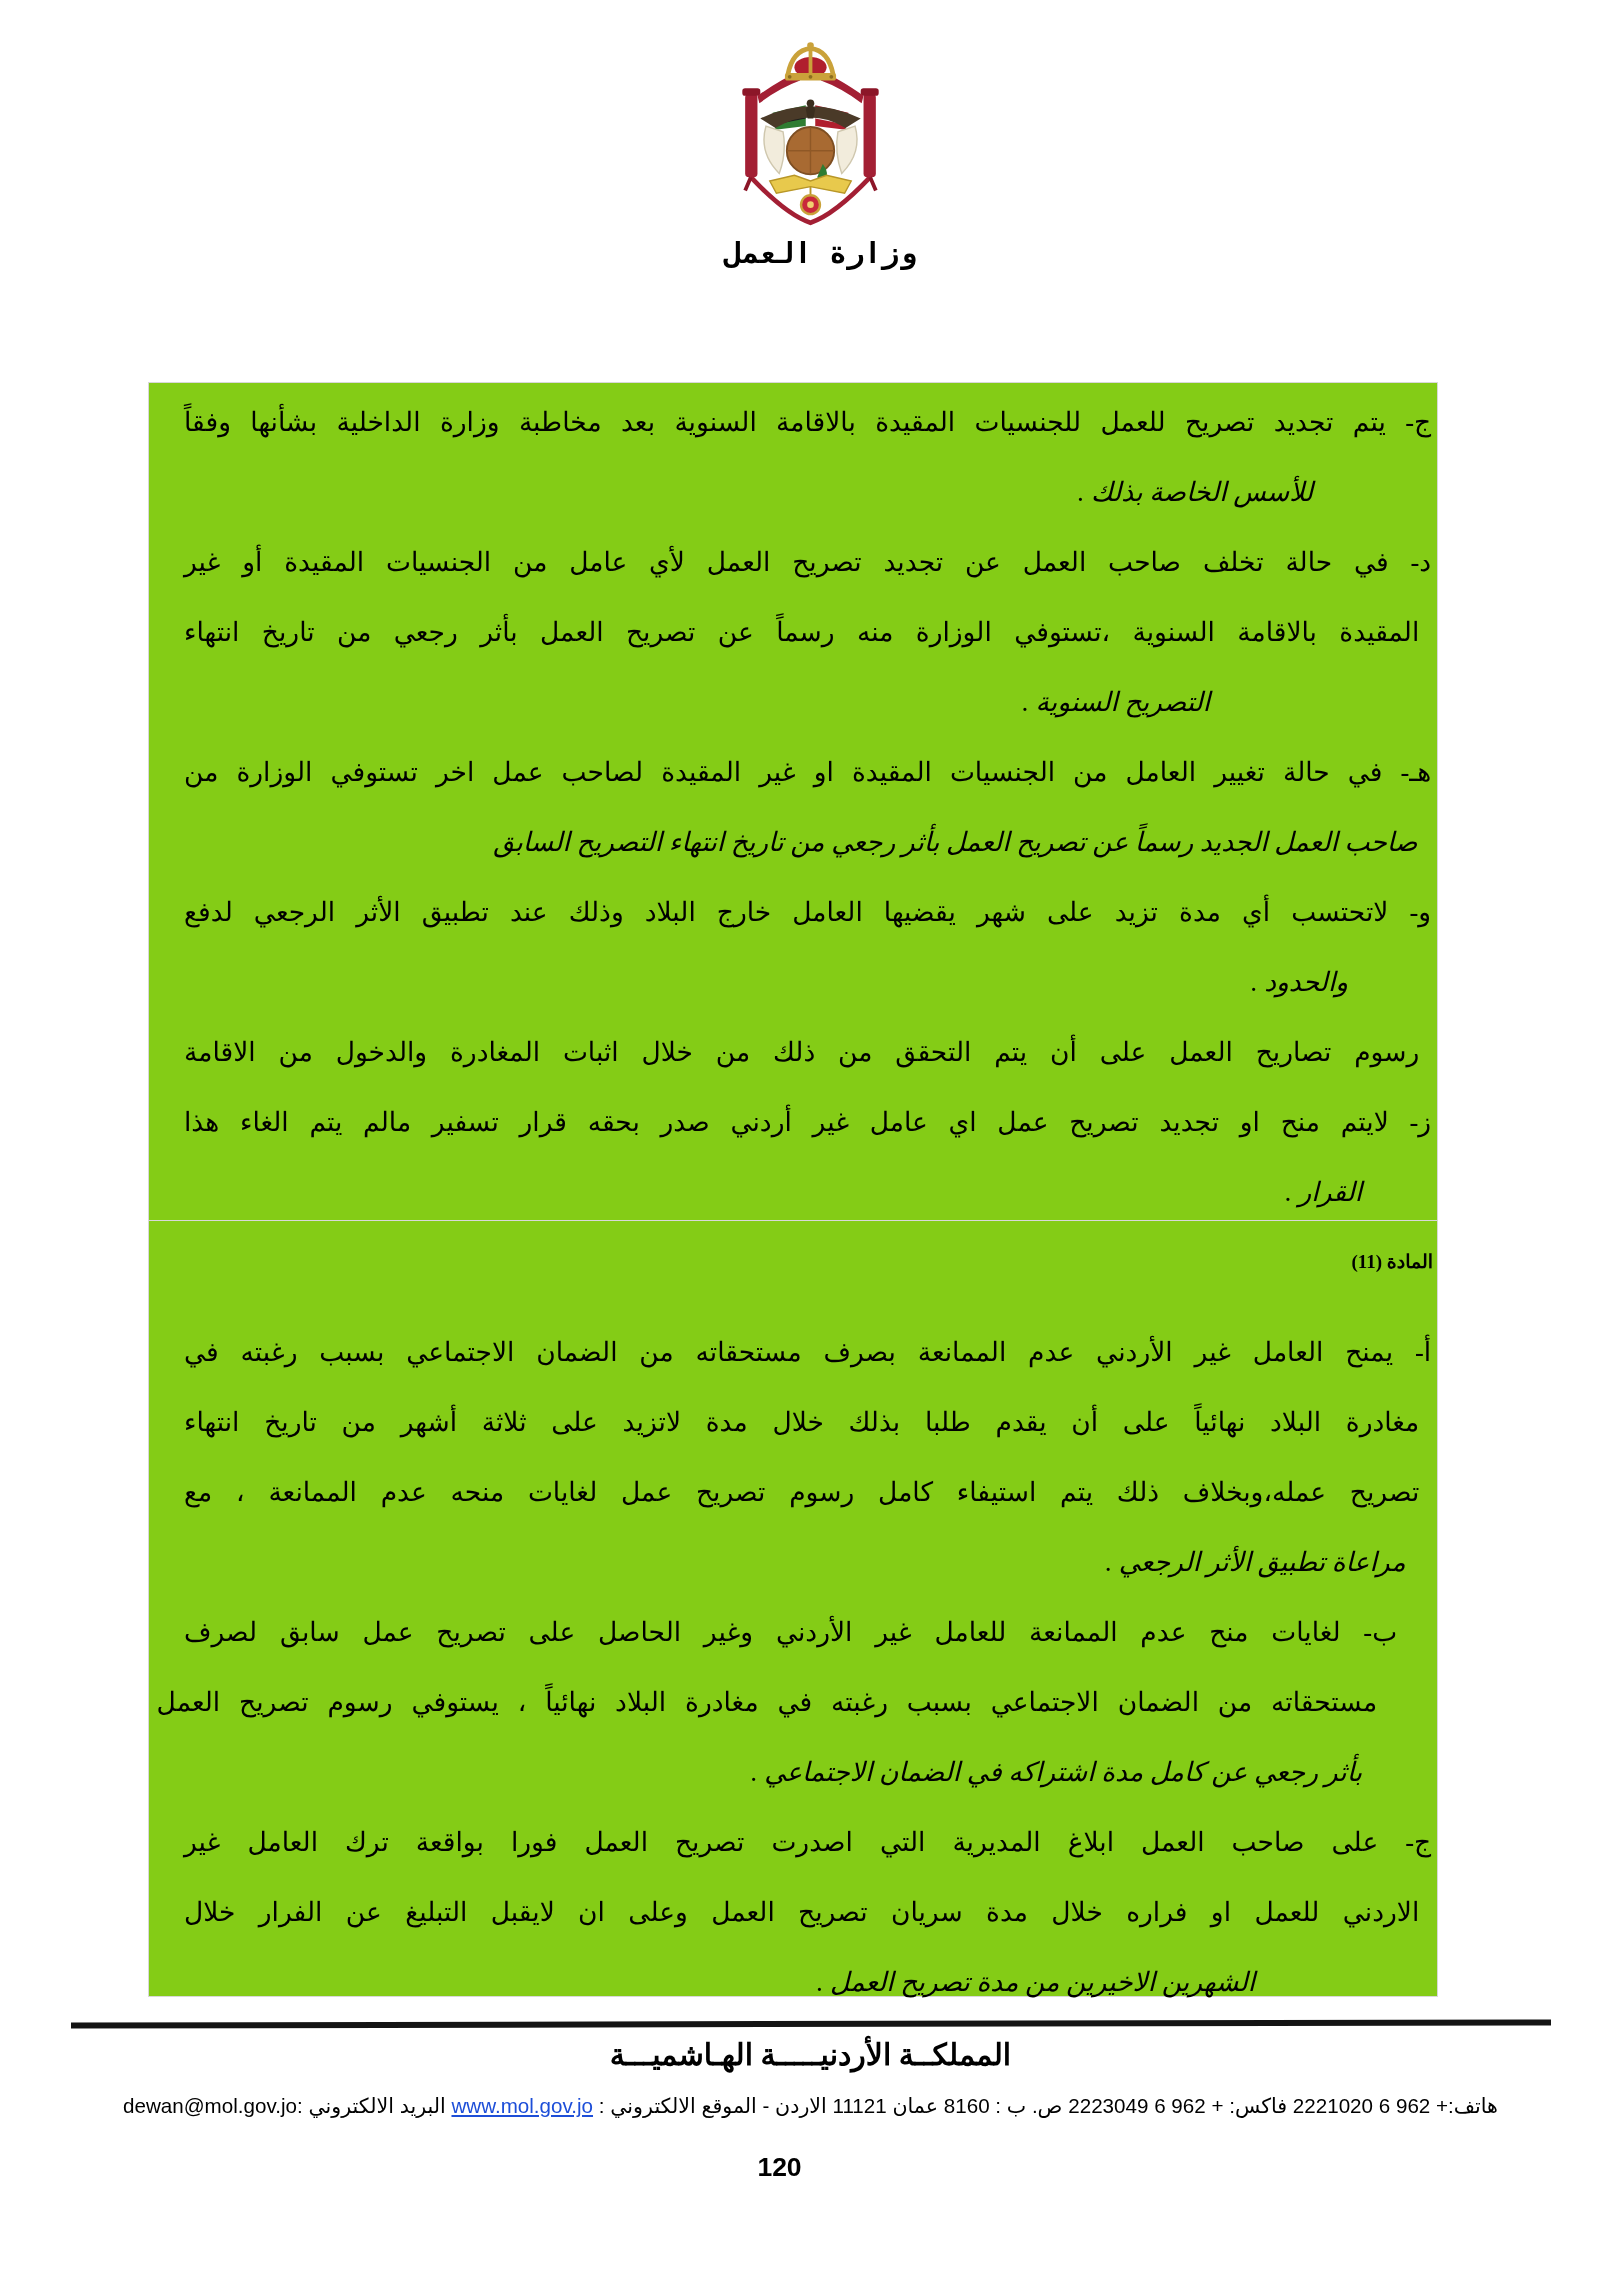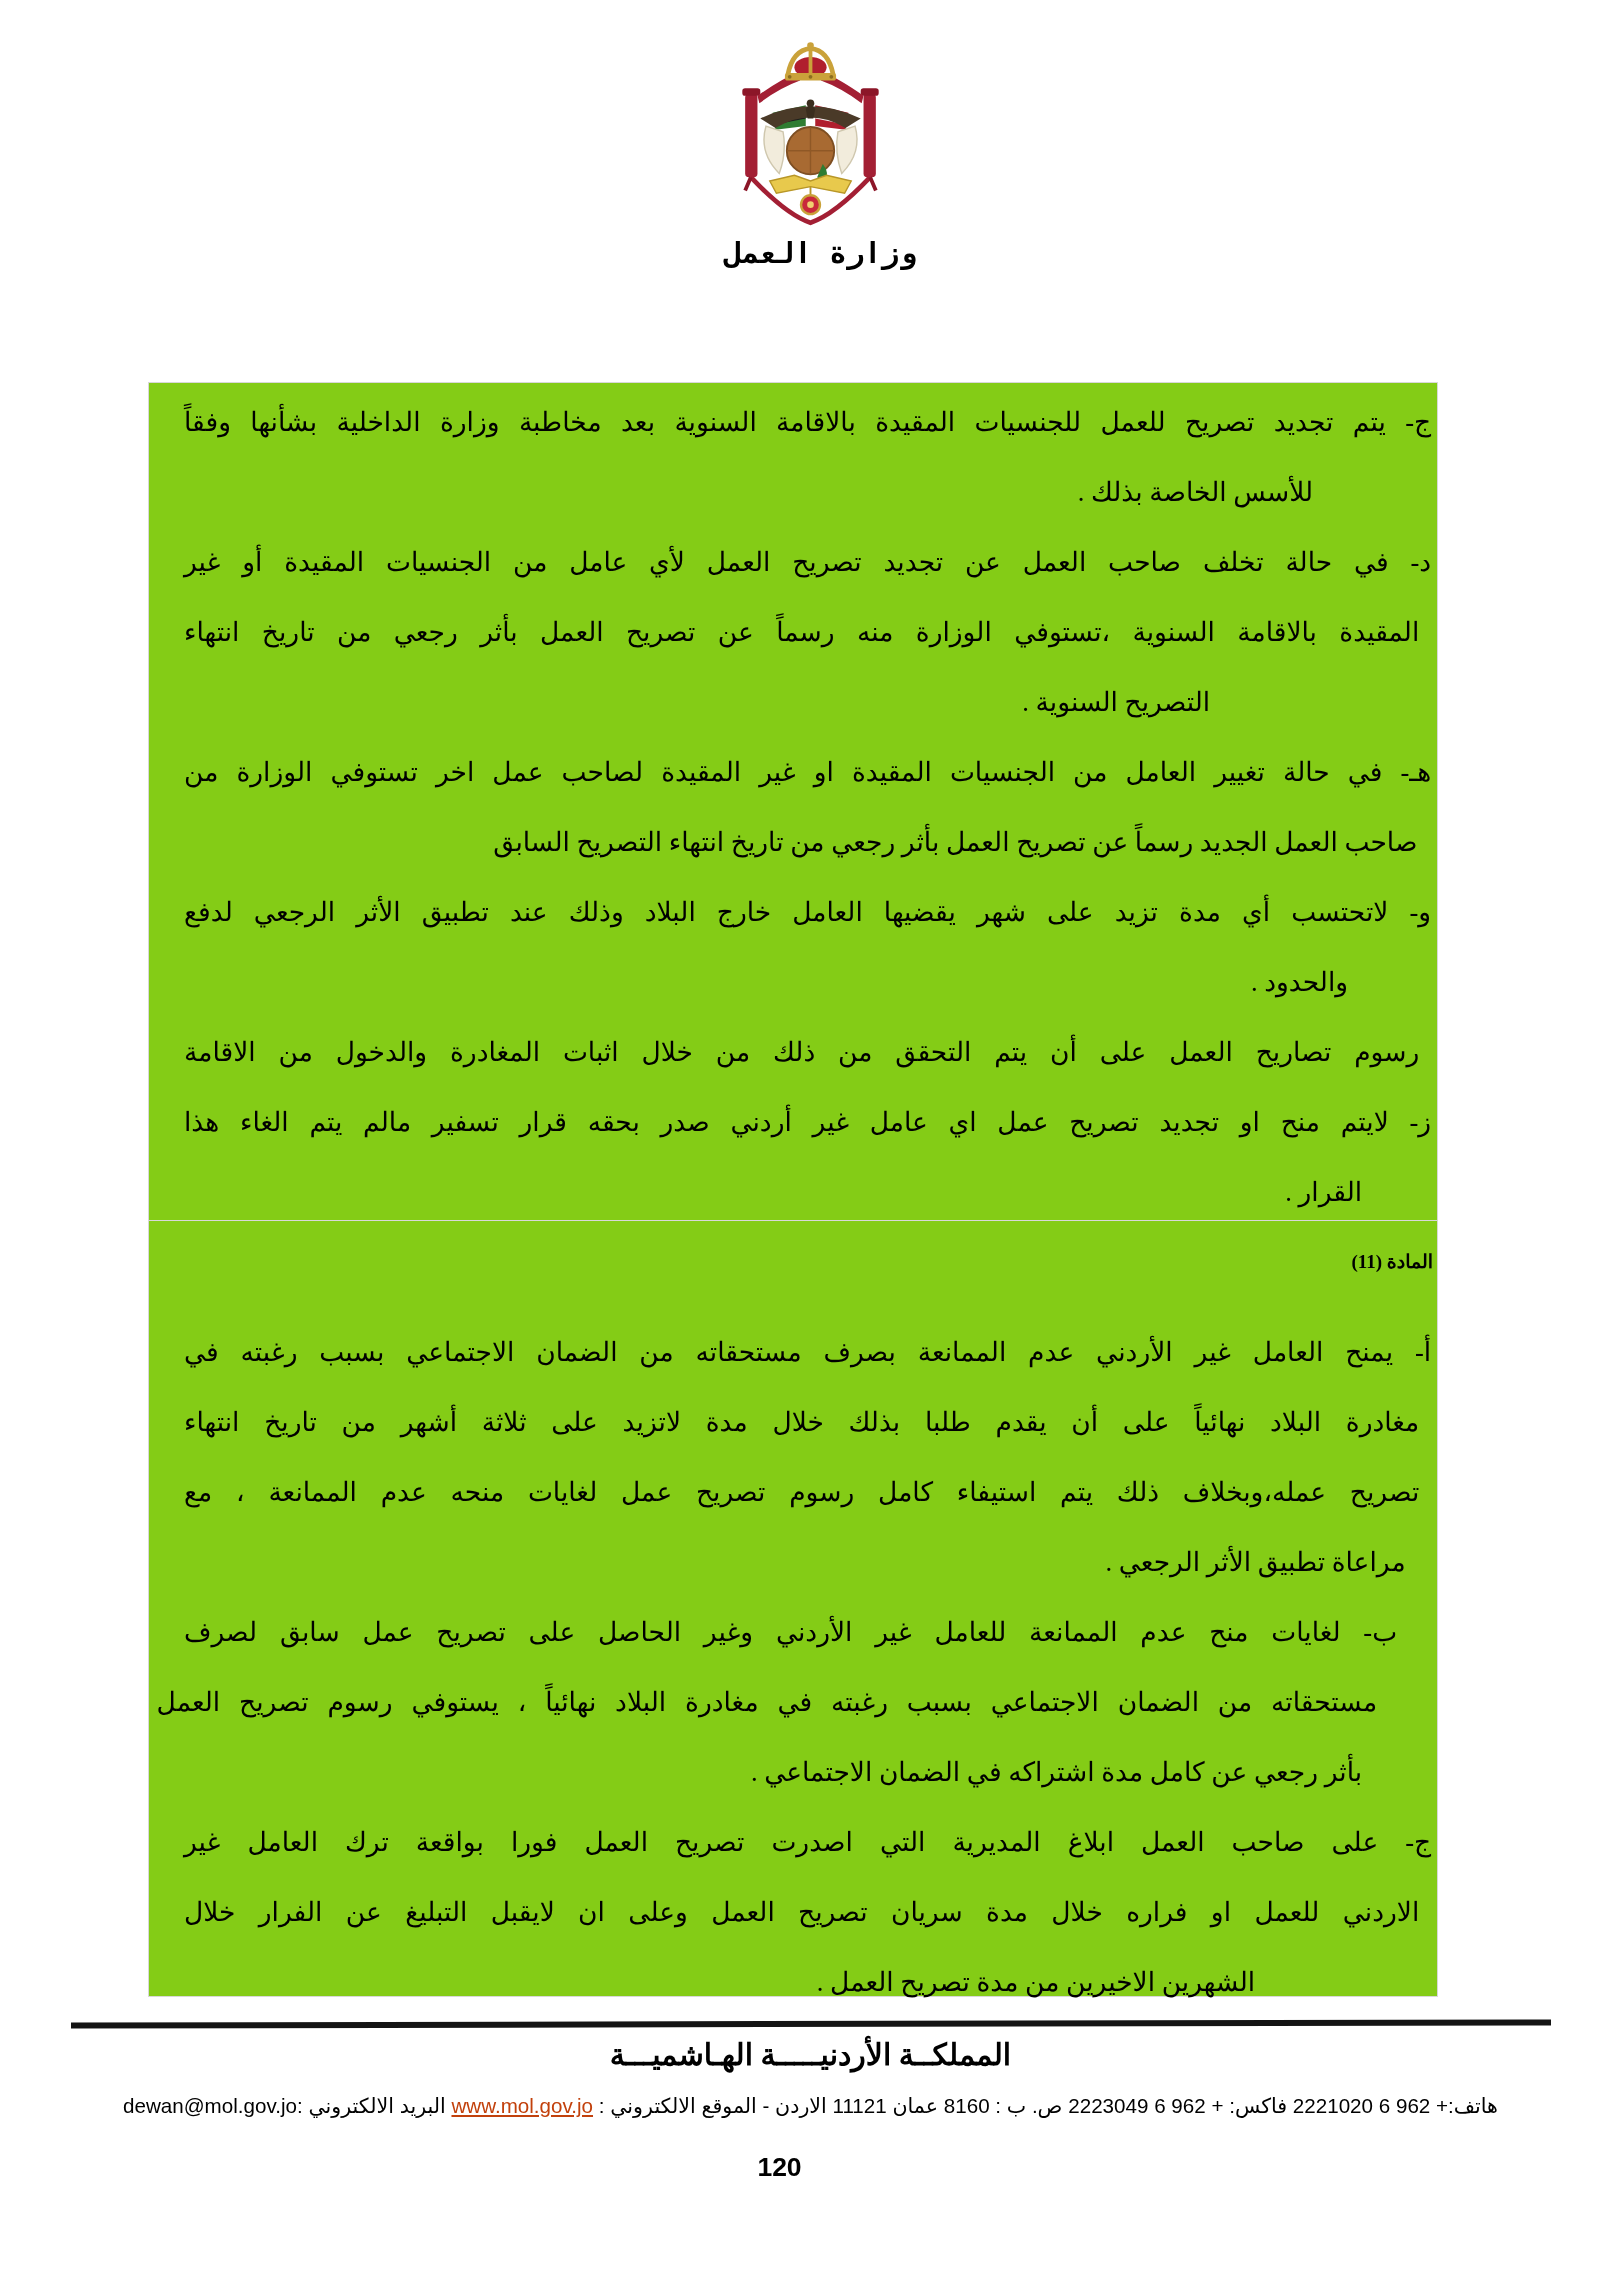--- a/index.html
+++ b/index.html
@@ -26,41 +26,41 @@
     padding:3.9px 5.9px 0 35px;
     box-sizing:border-box;
   }
   .box1{top:382px;height:839px;}
   .box2{top:1221px;height:776px;border-top:none;}
   .tl{
     height:70px;line-height:70px;font-size:26.5px;
     direction:rtl;white-space:normal;
   }
   .j{text-align:justify;text-align-last:justify;}
-  .r{text-align:right;}
+  .r{text-align:right;font-style:italic;}
   .article-heading{
     height:92px;line-height:73px;font-size:19px;font-weight:bold;
     text-align:right;direction:rtl;margin-left:0;margin-right:-2px;
   }
   
   .footer-rule{
     position:absolute;left:71px;top:2021px;width:1480px;height:5.9px;
     background:#141414;transform:rotate(-0.12deg);
   }
   .kingdom-line{
     position:absolute;top:2037px;left:0;width:100%;
     text-align:center;font-size:30px;font-weight:bold;direction:rtl;
   }
   .contact-line{
     position:absolute;top:2094px;left:0;width:100%;
     text-align:center;font-size:20.6px;direction:rtl;
     font-family:"Liberation Sans","DejaVu Sans",sans-serif;
   }
   .contact-line a{
-    color:#c2410c;text-decoration:underline;cursor:pointer;
+    color:#1d4ed8;text-decoration:underline;cursor:pointer;
   }
   .page-number{
     position:absolute;top:2152px;left:0;width:100%;
     text-align:center;font-size:26.5px;font-weight:bold;
     font-family:"Liberation Sans","DejaVu Sans",sans-serif;
     transform:translateX(-31px);
   }
 </style>
 </head>
 <body>

